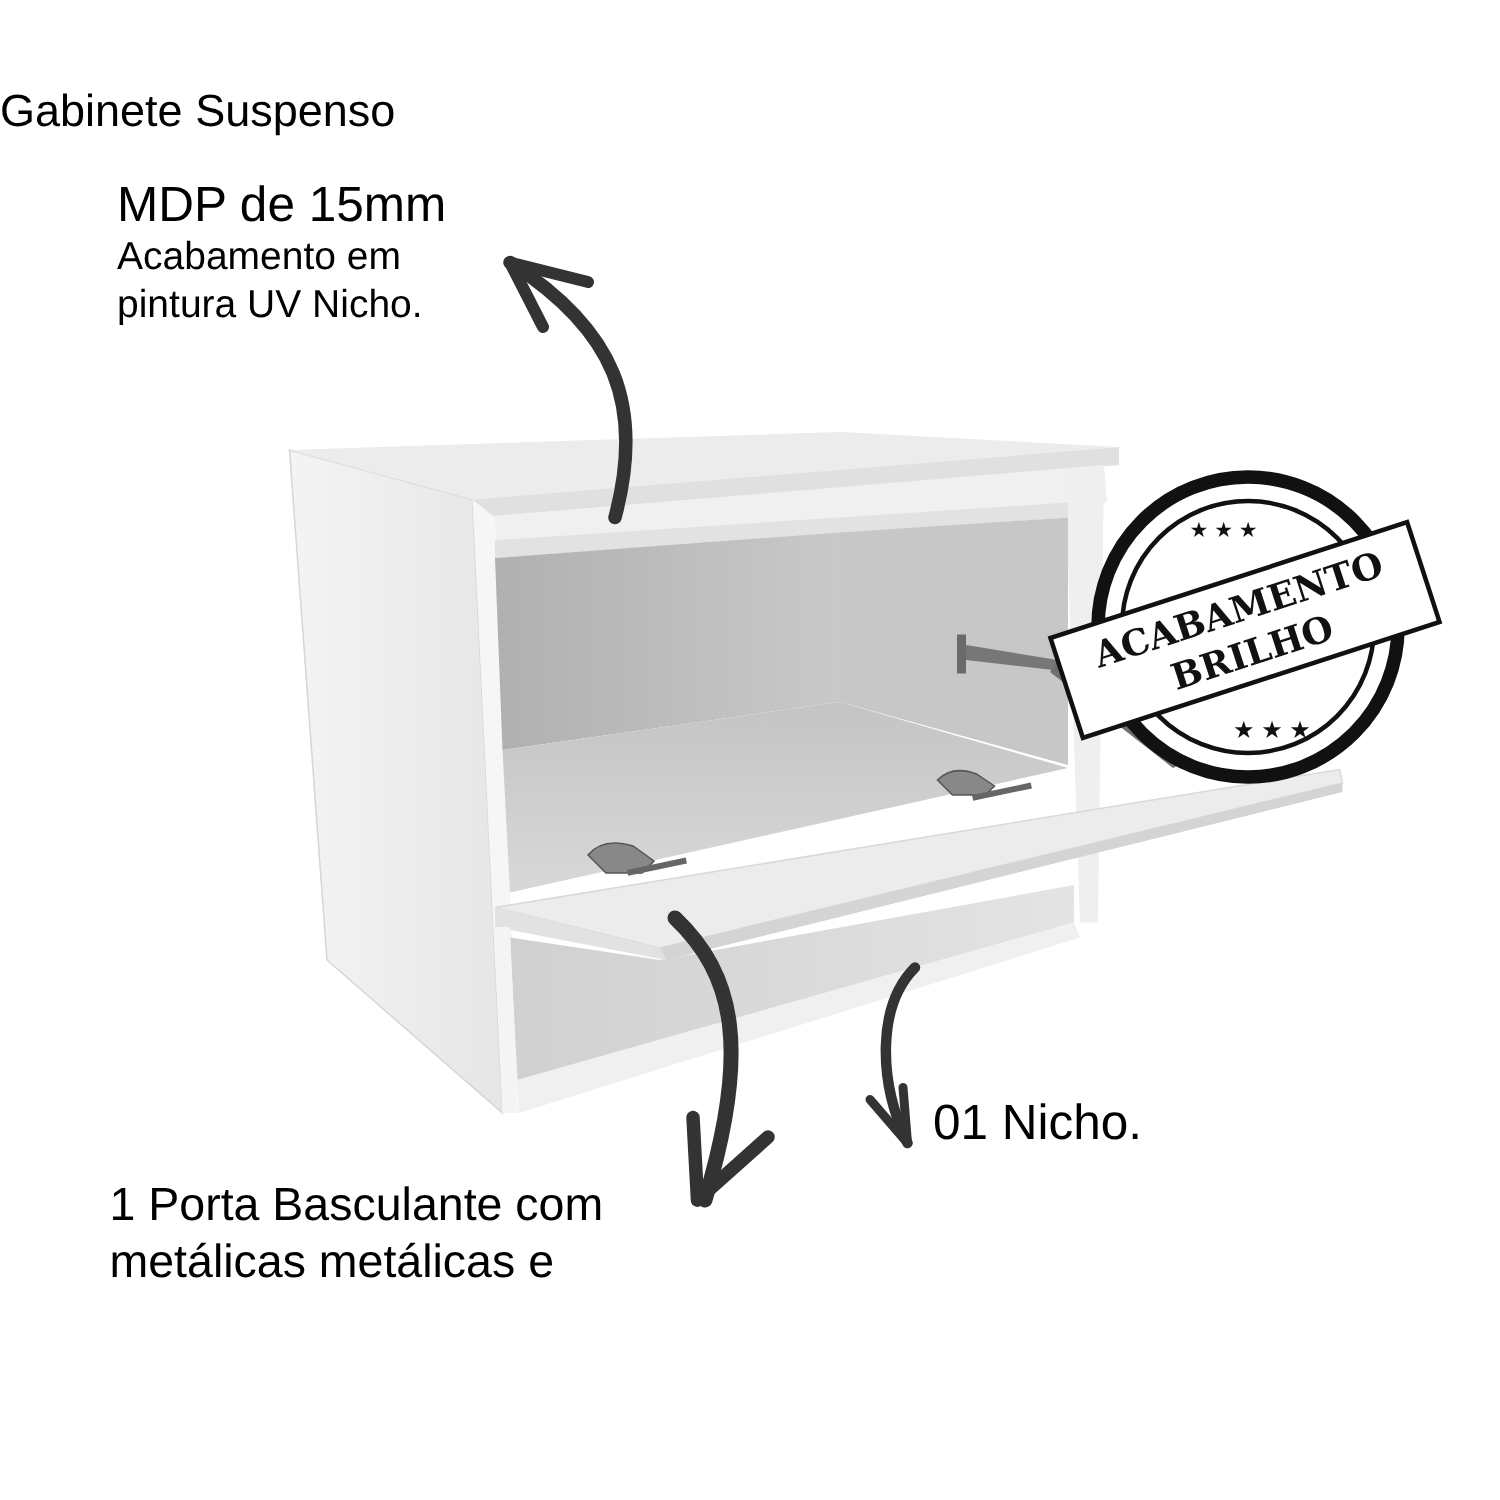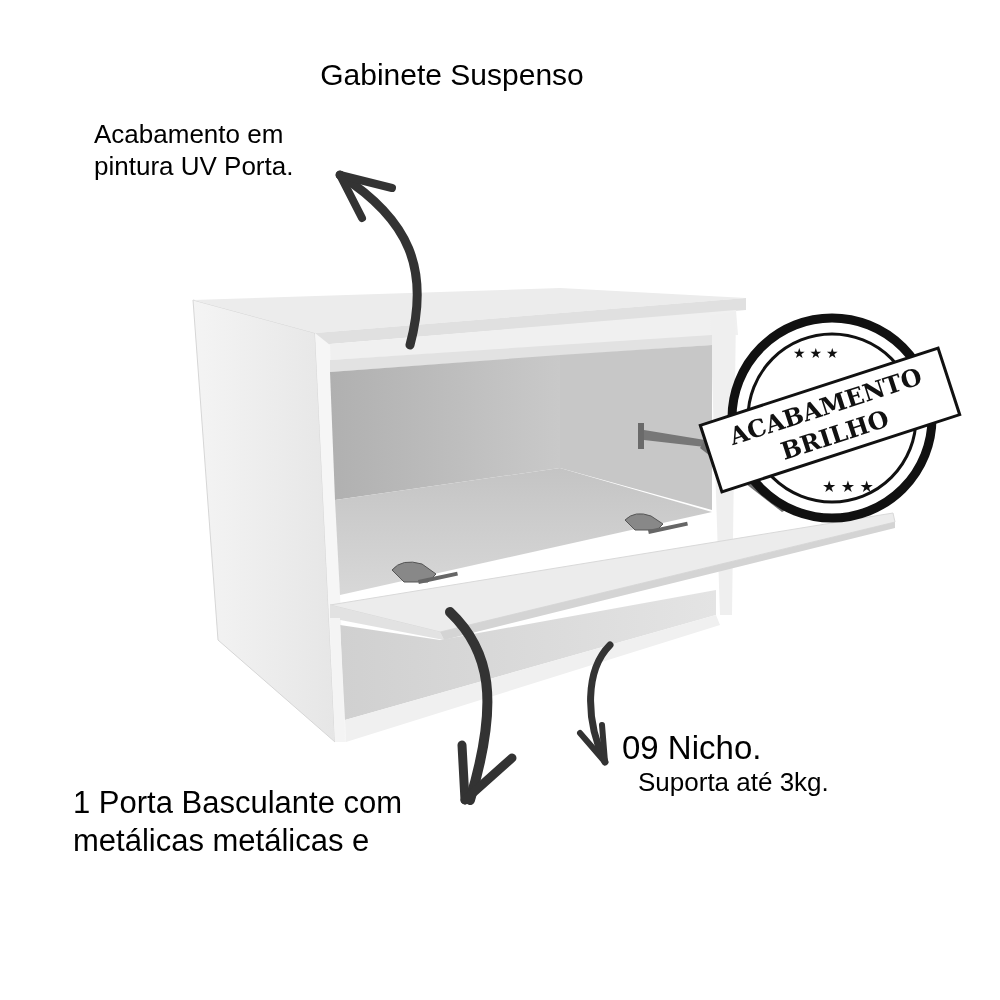--- a/index.html
+++ b/index.html
@@ -1,22 +1,22 @@
 <!DOCTYPE html>
 <html><head>
 <meta charset="utf-8">
 <style>
   html, body { margin: 0; padding: 0; background: #ffffff; }
   body { width: 1000px; height: 1000px; position: relative; overflow: hidden;
          font-family: "Liberation Sans", sans-serif; color: #000; }
-  .title { position: absolute; left: 0; width: 904px; top: 58px; text-align: center;
+  .title { position: absolute; left: 0; width: 904px; top: 58px; text-align: left;
            font-size: 30px; }
   .label { position: absolute; }
   .big { font-size: 33px; line-height: 36px; }
-  .sub { font-size: 26px; line-height: 32px; margin-left: 16px; }
+  .sub { font-size: 26px; line-height: 32px; }
   .desc { font-size: 31px; line-height: 38px; }
   #mdp { left: 78px; top: 118px; }
   #porta { left: 73px; top: 784px; }
   #nicho { left: 622px; top: 730px; }
   svg.scene { position: absolute; left: 0; top: 0; }
   .stamp-text { font-family: "DejaVu Serif", serif; font-weight: bold; fill: #111; }
 </style>
 </head>
 <body>
 
@@ -114,25 +114,25 @@
     <text x="822" y="492" font-size="16" fill="#111">★ ★ ★</text>
     <g transform="rotate(-18 830 420)">
       <rect x="705" y="385" width="250" height="70" fill="#fff" stroke="#111" stroke-width="3"></rect>
       <text class="stamp-text" x="830" y="414" font-size="24" text-anchor="middle">ACABAMENTO</text>
       <text class="stamp-text" x="830" y="444" font-size="24" text-anchor="middle">BRILHO</text>
     </g>
   </g>
 </svg>
 
 <div class="label" id="mdp">
+  <div class="big">MDP de 15mm</div>
   <div class="sub">Acabamento em</div>
-  <div class="sub">pintura UV Porta.</div>
+  <div class="sub">pintura UV Nicho.</div>
 </div>
 
 <div class="label" id="porta">
   <div class="desc">1 Porta Basculante com</div>
   <div class="desc">metálicas metálicas e</div>
 </div>
 
 <div class="label" id="nicho">
-  <div class="big">09 Nicho.</div>
-  <div class="sub">Suporta até 3kg.</div>
+  <div class="big">01 Nicho.</div>
 </div>
 
 </body></html>

